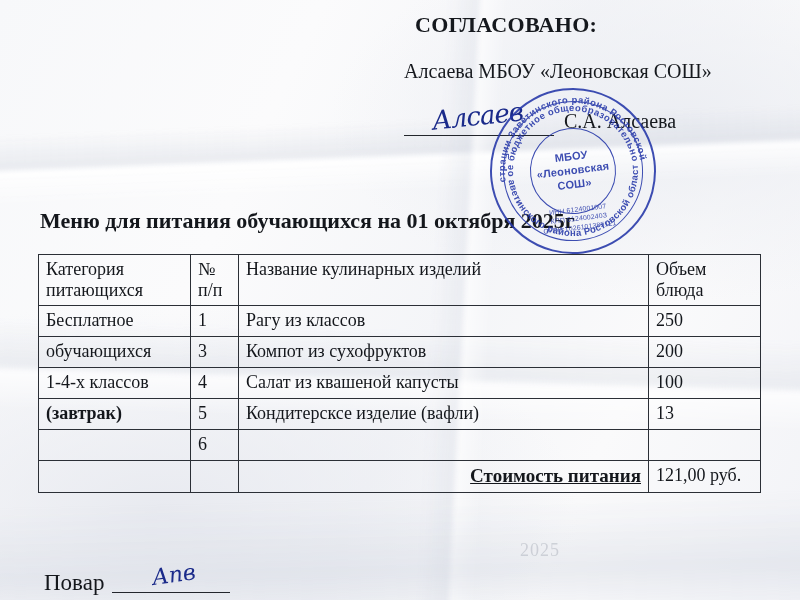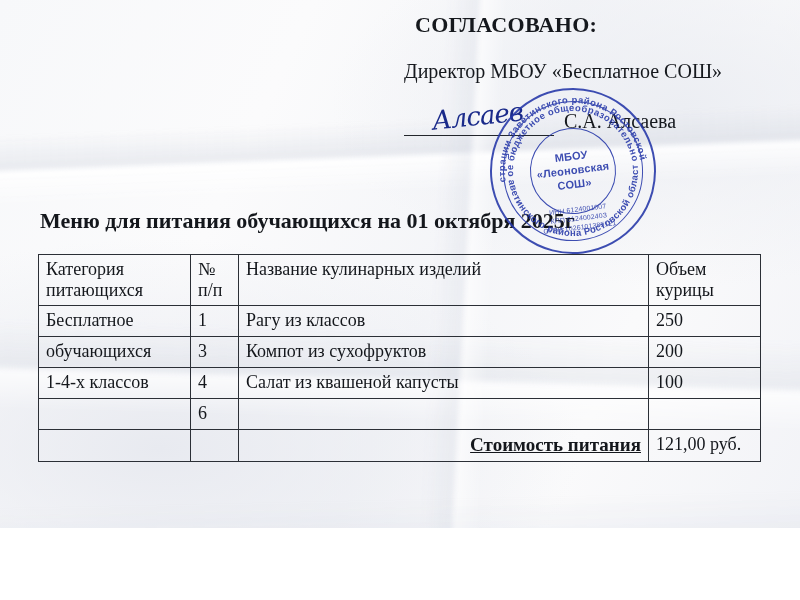--- a/index.html
+++ b/index.html
@@ -10,21 +10,21 @@
     width: 800px;
     height: 600px;
     overflow: hidden;
     font-family: "Liberation Serif", serif;
     background: #ffffff;
   }
 
   #page {
     position: relative;
     width: 800px;
-    height: 528px;
+    height: 600px;
     background:
       radial-gradient(ellipse 600px 300px at 20% 85%, #e8eaf0 0%, rgba(232,234,240,0) 70%),
       radial-gradient(ellipse 500px 260px at 85% 20%, #eceef3 0%, rgba(236,238,243,0) 70%),
       linear-gradient(115deg, #f7f8fa 0%, #fbfbfc 30%, #f4f5f8 55%, #fafafb 75%, #f2f3f7 100%);
     overflow: hidden;
   }
 
   
   .crease {
     position: absolute;
@@ -266,21 +266,21 @@
 
   <div class="crease c1"></div>
   <div class="crease c2"></div>
   <div class="crease c3"></div>
   <div class="crease c4"></div>
 
   <div class="content">
 
     <div class="approve-title">СОГЛАСОВАНО:</div>
 
-    <div class="director-line">Директор МБОУ «Бесплатное СОШ»</div>
+    <div class="director-line">Алсаева МБОУ «Леоновская СОШ»</div>
 
     <div class="sign-rule"></div>
     <div class="signature">Алсаев</div>
     <div class="director-name">С.А. Алсаева</div>
 
     <div class="stamp">
       <div class="ring-out"></div>
       <div class="ring-in"></div>
       <div class="ring-core"></div>
 
@@ -318,21 +318,21 @@
         <col class="col-cat">
           <col class="col-num">
           <col class="col-name">
           <col class="col-vol">
       </colgroup>
       <tbody>
         <tr>
           <td>Категория питающихся</td>
           <td>№ п/п</td>
           <td>Название кулинарных изделий</td>
-          <td>Объем курицы</td>
+          <td>Объем блюда</td>
         </tr>
 
         <tr>
           <td class="cat-cell first" rowspan="1">Бесплатное</td>
           <td>1</td>
           <td>Рагу из классов</td>
           <td>250</td>
         </tr>
 
 
@@ -343,20 +343,26 @@
           <td>200</td>
         </tr>
 
         <tr>
           <td class="cat-cell">1-4-х классов</td>
           <td>4</td>
           <td>Салат из квашеной капусты</td>
           <td>100</td>
         </tr>
 
+        <tr>
+          <td class="cat-cell last bold">(завтрак)</td>
+          <td>5</td>
+          <td>Кондитерсксе изделие (вафли)</td>
+          <td>13</td>
+        </tr>
 
         <tr>
           <td>&nbsp;</td>
           <td>6</td>
           <td>&nbsp;</td>
           <td>&nbsp;</td>
         </tr>
 
         <tr>
           <td>&nbsp;</td>

